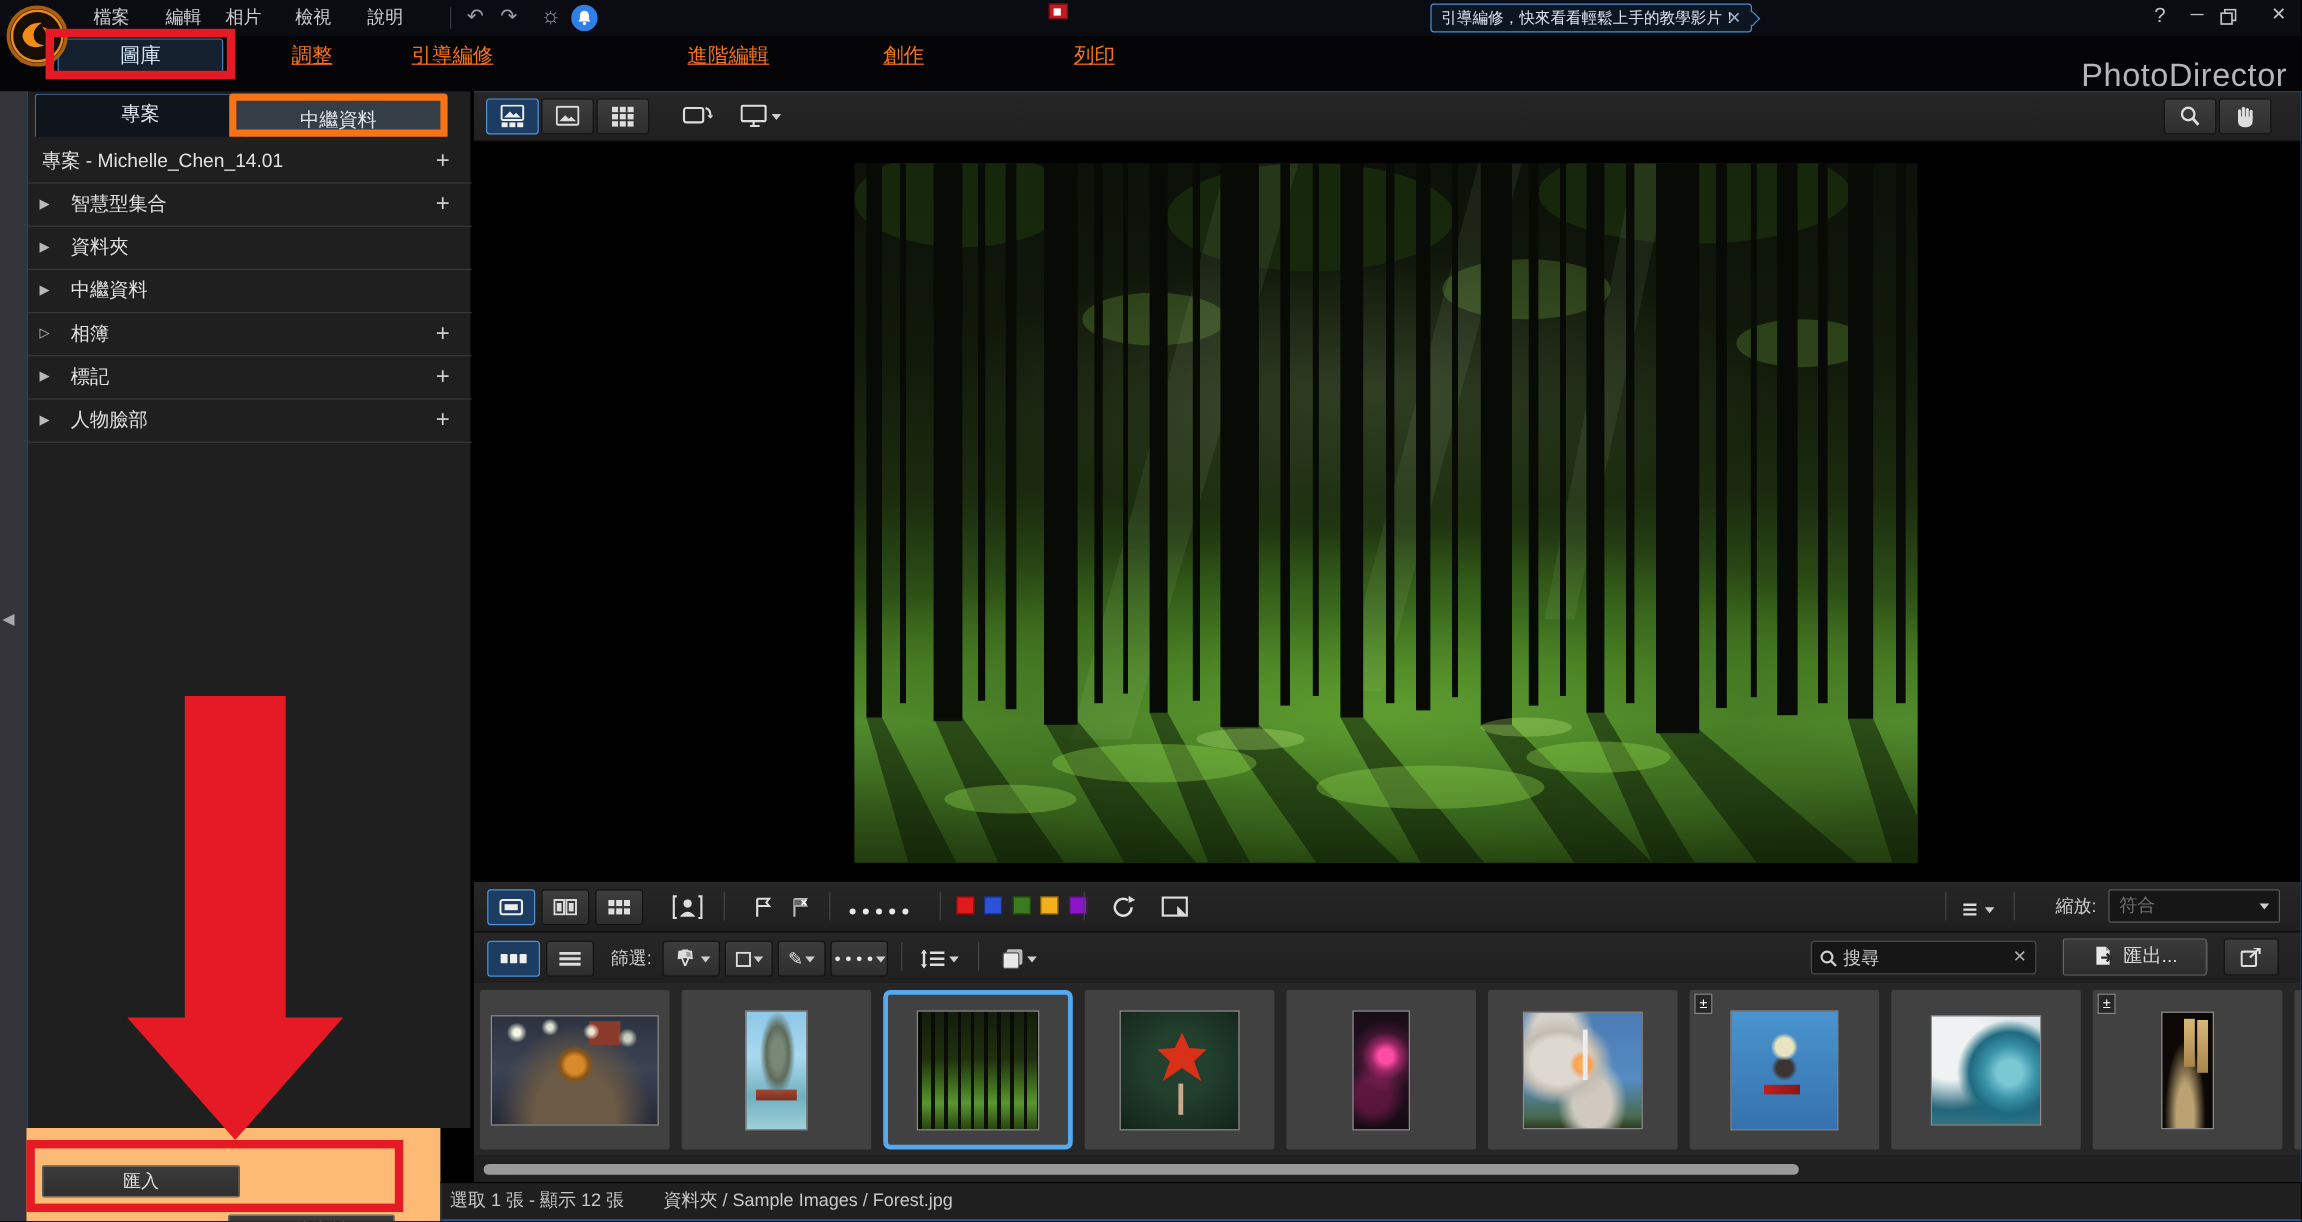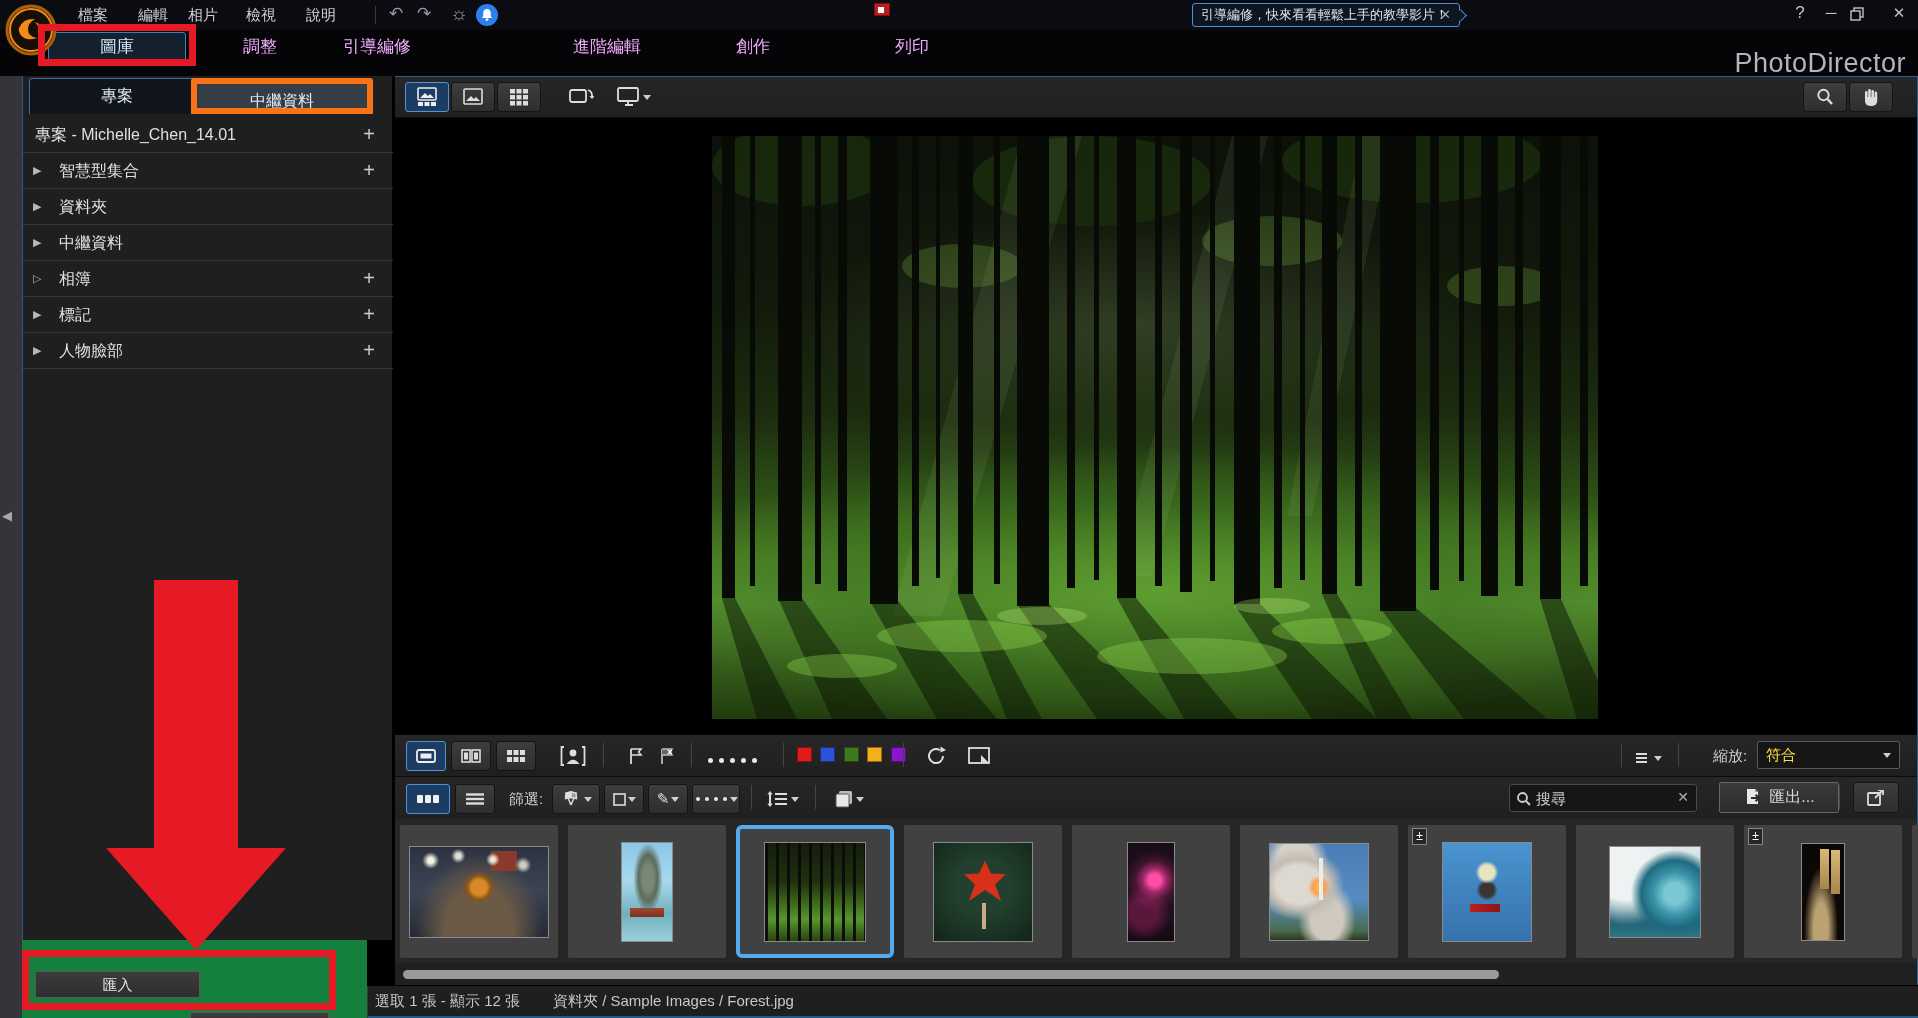--- a/index.html
+++ b/index.html
@@ -23,40 +23,40 @@
   .welcome .tail { position:absolute; right:-6px; top:7px; width:9px; height:9px; background:#0d1521; border-top:1px solid #4a90d9; border-right:1px solid #4a90d9; transform:rotate(45deg); }
   .welcome .wclose { position:absolute; right:8px; top:0; color:#9fb3c8; font-size:13px; cursor:default; }
   .winbtn { position:absolute; top:0; width:30px; height:28px; text-align:center; line-height:26px; color:#c2c2c8; font-size:15px; }
   .help{left:1785px; font-size:17px;} .minb{left:1816px} .closeb{left:1884px; font-size:15px;}
   .restoreb { left:1850px; }
   .restoreb svg { margin-top:7px; }
 
   
   .tabbar { position:absolute; left:0; top:30px; width:1918px; height:46px; background:#050507; z-index:10; }
   .lib-tab { position:absolute; left:48px; top:2px; width:138px; height:30px; background:#15202e; border:1px solid #3c7fc0; border-radius:3px; color:#d5e6f6; font-size:17px; text-align:center; line-height:28px; }
-  .mtab { position:absolute; top:2px; height:30px; line-height:30px; color:#f0abfc; font-size:17px; text-align:center; }
+  .mtab { position:absolute; top:2px; height:30px; line-height:30px; color:#f97316; font-size:17px; text-align:center;text-decoration:underline; }
   .mt-1{left:220px;width:80px}.mt-2{left:317px;width:120px}.mt-3{left:547px;width:120px}.mt-4{left:713px;width:80px}.mt-5{left:872px;width:80px}
   .app-title { position:absolute; right:12px; top:16px; height:34px; line-height:34px; color:#b4b4bc; font-size:27px; font-weight:300; letter-spacing:.5px; }
 
   
   .collapse-strip { position:absolute; left:0; top:30px; width:22px; height:988px; background:#34343a; z-index:5; }
   .collapse-handle { position:absolute; left:2px; top:478px; color:#a8a8ae; font-size:13px; }
   .sidebar { position:absolute; left:22px; top:76px; width:370px; height:864px; background:#1f1f1f; border-left:1px solid #2a5d8f; z-index:4; }
   .s-tabs { position:absolute; left:4px; top:2px; width:362px; height:36px; }
   .s-tab { position:absolute; top:0; height:36px; line-height:34px; text-align:center; font-size:16px; }
   .s-tab.sel { left:2px; width:176px; background:#10151b; border:1px solid #3d6f9e; border-bottom:none; color:#dfe7f0; border-radius:3px 3px 0 0; }
   .s-tab.unsel { left:164px; width:182px; background:#353d47; border:6px solid #f97316; color:#e2e6ea; border-radius:3px 3px 0 0; }
   .s-row { position:absolute; left:0; width:370px; height:36px; border-bottom:1px solid #383838; color:#e0e0e0; font-size:16px; line-height:35px; }
   .s-row .arr { position:absolute; left:10px; width:16px; color:#b8b8b8; font-size:11px; }
   .s-row .lbl { position:absolute; left:36px; }
   .s-row .hdr-lbl { position:absolute; left:12px; }
   .s-row .plus { position:absolute; right:14px; top:0; width:20px; text-align:center; color:#cdcdcd; font-size:20px; font-weight:400; }
   .r-hdr{top:41px}.r-0{top:77px}.r-1{top:113px}.r-2{top:149px}.r-3{top:185px}.r-4{top:221px}.r-5{top:257px}
 
-  .sidebar-footer { position:absolute; left:22px; top:940px; width:345px; height:78px; background:#15803d; z-index:6; }
+  .sidebar-footer { position:absolute; left:22px; top:940px; width:345px; height:78px; background:#fdba74; z-index:6; }
   .sf-btn { position:absolute; top:31px; height:27px; background:linear-gradient(#3b3b3b,#2e2e2e); border:1px solid #5a5a5a; border-radius:2px; color:#e0e0e0; font-size:15px; text-align:center; line-height:25px; }
   .sf-import { left:13px; width:165px; }
   .sf-stock  { left:168px; width:139px;margin-top:41px; }
 
   
   .main { position:absolute; left:395px; top:76px; width:1523px; height:909px; background:#1c1c1c; border-top:1px solid #2a5d8f; border-right:1px solid #2a5d8f; z-index:3; }
   .toolbar1 { position:absolute; left:0; top:0; width:100%; height:41px; background:linear-gradient(#262626,#202020); border-bottom:1px solid #0d0d0d; }
   .viewer { position:absolute; left:0; top:41px; width:100%; height:616px; background:#000; }
   .toolbar2 { position:absolute; left:0; top:657px; width:100%; height:42px; background:linear-gradient(#272727,#1f1f1f); border-top:1px solid #000; }
   .fstoolbar { position:absolute; left:0; top:699px; width:100%; height:43px; background:linear-gradient(#262626,#202020); border-top:1px solid #0c0c0c; }
@@ -65,21 +65,21 @@
   .hthumb { position:absolute; left:8px; top:7px; width:1096px; height:9px; background:#9a9a9a; border-radius:5px; }
 
   
   .ib { position:absolute; top:5px; height:30px; background:linear-gradient(#3d3d3d,#2e2e2e); border:1px solid #141414; border-radius:3px; display:flex; align-items:center; justify-content:center; gap:2px; }
   .ib.sel { background:#1d3c61; border:1px solid #4f93d9; }
   .caret { width:0; height:0; border-left:4px solid transparent; border-right:4px solid transparent; border-top:5px solid #cfcfcf; display:inline-block; }
   .vsep { position:absolute; top:8px; width:1px; height:24px; background:#454545; }
   .tool-label { position:absolute; top:0; height:41px; line-height:41px; color:#cfcfcf; font-size:15px; }
   .dot { width:5px; height:5px; border-radius:50%; background:#e8e8e8; display:inline-block; margin:0 3px; }
   .csq { width:15px; height:15px; display:inline-block; margin:0 2px; border:1px solid rgba(0,0,0,.4); }
-  .zoom-select { position:absolute; left:1362px; top:6px; width:143px; height:28px; background:#161616; border:1px solid #5a5a5a; border-radius:2px; color:#fde047; font-size:15px; line-height:26px; padding:0 8px; }
+  .zoom-select { position:absolute; left:1362px; top:6px; width:143px; height:28px; background:#161616; border:1px solid #5a5a5a; border-radius:2px; color:#737373; font-size:15px; line-height:26px; padding:0 8px; }
   .zoom-select .caret { position:absolute; right:8px; top:11px; }
   .searchbox { position:absolute; left:1114px; top:7px; width:188px; height:28px; background:#161616; border:1px solid #4a4a4a; border-radius:3px; }
   .searchbox input { position:absolute; left:26px; top:1px; width:130px; height:24px; background:transparent; border:none; outline:none; color:#ddd; font-size:15px; font-family:inherit; }
   .searchbox input::placeholder { color:#cfcfcf; opacity:1; }
   .searchbox .sx { position:absolute; right:7px; top:4px; color:#b0b0b0; font-size:14px; }
   .exportbtn { position:absolute; left:1324px; top:5px; width:120px; height:31px; background:linear-gradient(#3a3a3a,#2c2c2c); border:1px solid #666; border-radius:2px; color:#d8d8d8; font-size:16px; display:flex; align-items:center; justify-content:center; gap:6px; }
   .extbtn { position:absolute; left:1458px; top:5px; width:46px; height:31px; }
 
   
   .photo { position:absolute; left:317px; top:18px; width:886px; height:583px;

